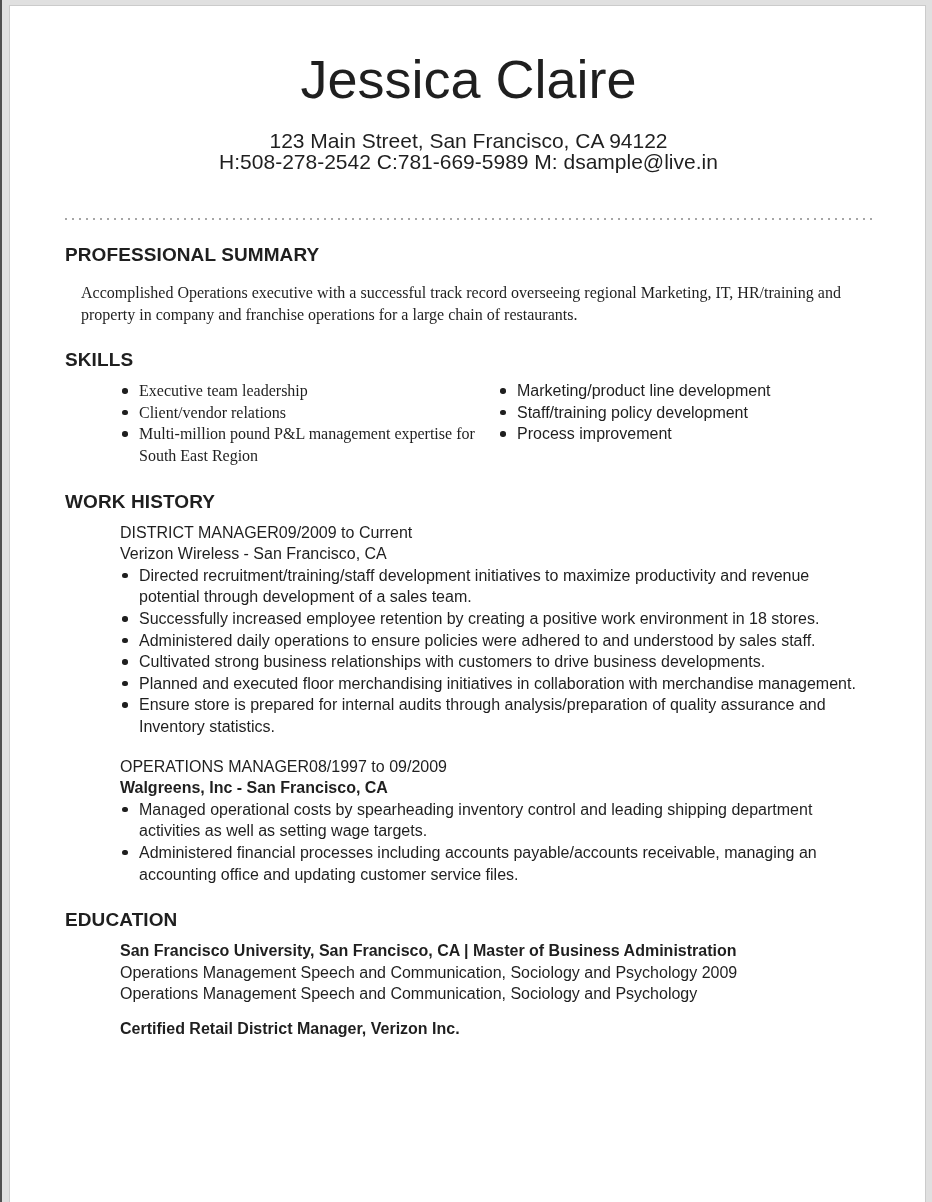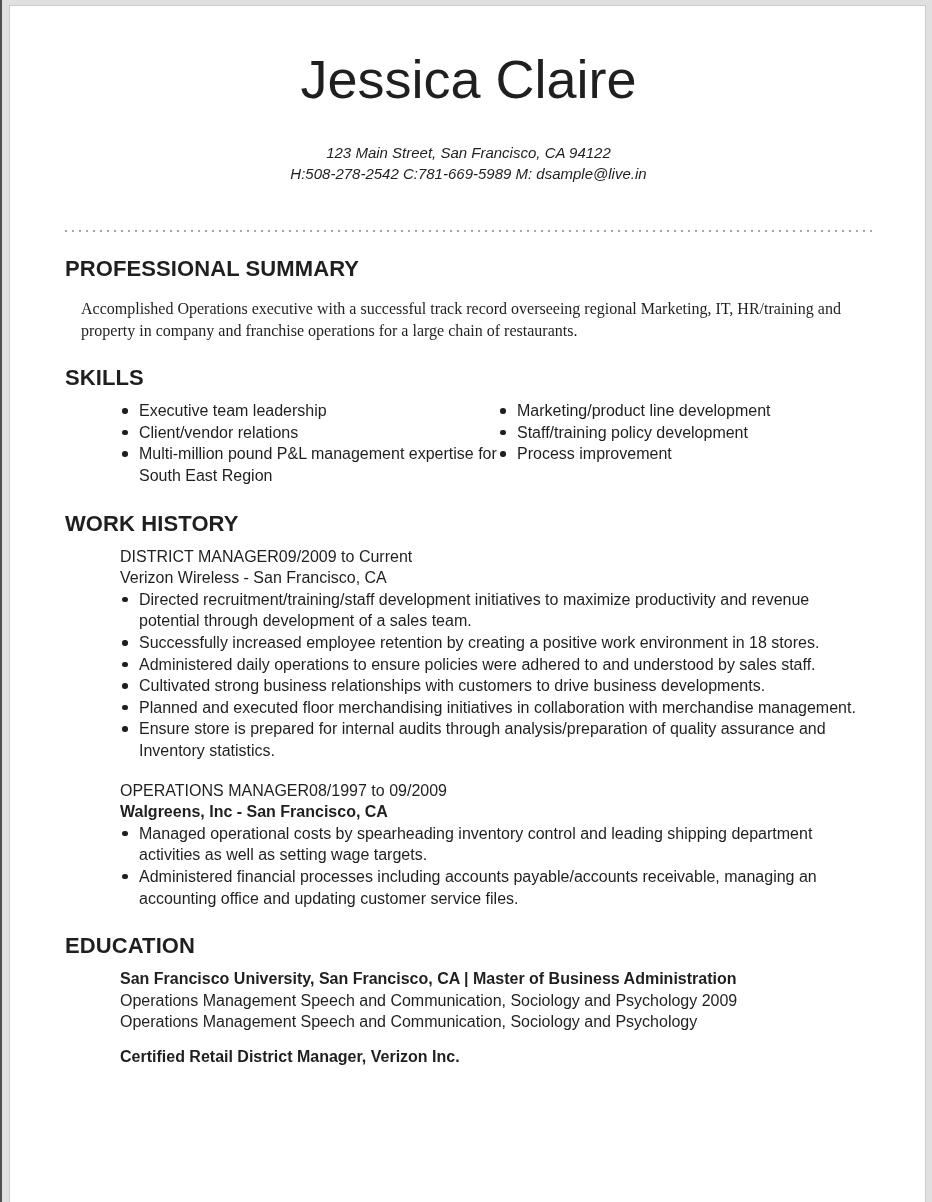--- a/index.html
+++ b/index.html
@@ -36,37 +36,36 @@
   }
   .name {
     margin: 42px 0 0 0;
     font-size: 54px;
     font-weight: 400;
     text-align: center;
     line-height: 1.15;
     color: #1f1f1f;
   }
   .contact {
-    margin-top: 32px;
+    margin-top: 20px;
     text-align: center;
-    font-size: 15px;
+    font-size: 21px;
     line-height: 21px;
-    font-style: italic;
   }
   .divider {
     margin-top: 46px;
     height: 2px;
     background-image: repeating-linear-gradient(
       to right,
       #a6a6a6 0, #a6a6a6 2px,
       transparent 2px, transparent 7px
     );
   }
   h2.section-heading {
-    font-size: 22px;
+    font-size: 19px;
     font-weight: 700;
     margin: 24px 0 9px 0;
     letter-spacing: 0.1px;
   }
   .body-text {
     font-size: 16px;
     line-height: 21.6px;
   }
   .indented { margin-left: 55px; }
   p.summary { margin: 16px; font-family: Liberation Serif, serif; }
@@ -83,21 +82,21 @@
     content: "";
     position: absolute;
     left: 2px;
     top: 8px;
     width: 5.5px;
     height: 5.5px;
     border-radius: 50%;
     background: #1f1f1f;
   }
   .skills-cols { display: flex; }
-  .skills-col-left { width: 378px; flex: none; }
+  .skills-col-left { width: 378px; flex: none; font-family: Liberation Serif, serif; }
   .skills-col-right { flex: 1; }
   .job + .job { margin-top: 18px; }
   .job-title { font-weight: 400; }
   .company-bold { font-weight: 700; }
   .edu-degree { font-weight: 700; }
   .edu-certification { font-weight: 700; margin-top: 13px; }
 </style>
 </head>
 <body>
 

